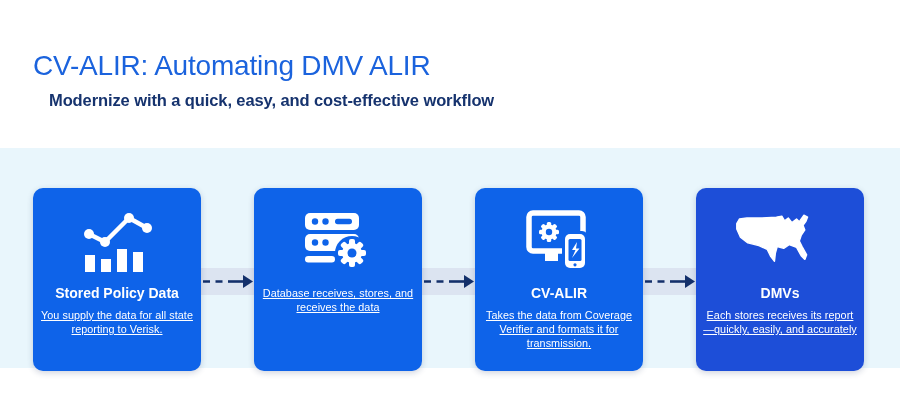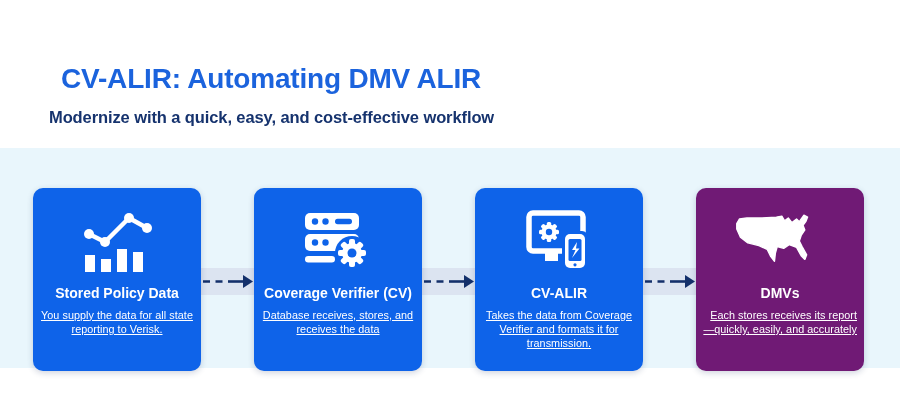--- a/index.html
+++ b/index.html
@@ -3,38 +3,38 @@
 <meta charset="utf-8">
 <style>
   html,body{margin:0;padding:0;}
   body{
     width:900px;height:410px;position:relative;overflow:hidden;
     background:#ffffff;
     font-family:"Liberation Sans", sans-serif;
   }
   .hero{position:absolute;left:33px;top:50px;}
   .hero h1{
-    margin:13px;font-size:28px;font-weight:bold;color:#1b63dd;letter-spacing:-0.2px;text-align:right;
+    margin:0;font-size:28px;font-weight:normal;color:#1b63dd;letter-spacing:-0.2px;
   }
   .hero h2{
     margin:9px 0 0 16px;font-size:16.5px;font-weight:bold;color:#16336e;letter-spacing:-0.1px;
   }
   .section{
     position:absolute;left:0;top:148px;width:900px;height:220px;
     background:#e9f6fc;
   }
   .flow{position:absolute;left:33px;top:40px;display:flex;align-items:flex-start;}
   .card{
     position:relative;z-index:2;
     width:168px;height:183px;border-radius:10px;background:#0e63e9;color:#ffffff;
     display:flex;flex-direction:column;align-items:center;box-sizing:border-box;
     padding:8px 7px;text-align:center;
     box-shadow:0 2px 6px rgba(20,40,90,0.20);
   }
-  .card.dark{background:#701a75;text-align:right;}
+  .card.dark{background:#1d4ed8;}
   .card .icon{height:78px;display:flex;align-items:center;justify-content:center;margin-top:6px;flex:none;}
   .card h3{font-size:14px;font-weight:bold;margin:5px 0 0 0;line-height:1.18;}
   .card p{font-size:10.8px;margin:6px 0 0 0;line-height:1.34;letter-spacing:0.05px;text-decoration:underline;}
   .connector{width:53px;height:183px;position:relative;z-index:1;}
   .band{
     position:absolute;left:-3px;right:-3px;top:80px;height:27px;background:#dce4f1;
     display:flex;align-items:center;justify-content:center;
   }
   .band svg{display:block;}
 </style>
@@ -92,21 +92,20 @@
           <g fill="#fff">
             <rect x="47" y="29" width="6" height="28" rx="2"></rect>
             <rect x="47" y="29" width="6" height="28" rx="2" transform="rotate(45 50 43)"></rect>
             <rect x="47" y="29" width="6" height="28" rx="2" transform="rotate(90 50 43)"></rect>
             <rect x="47" y="29" width="6" height="28" rx="2" transform="rotate(135 50 43)"></rect>
             <circle cx="50" cy="43" r="10"></circle>
           </g>
           <circle cx="50" cy="43" r="4.5" fill="#0e63e9"></circle>
         </svg>
       </div>
-      <h3>Coverage Verifier (CV)</h3>
       <p>Database receives, stores, and receives the data</p>
     </div>
 
     <div class="connector">
       <div class="band">
         <svg width="53" height="27" viewBox="0 0 53 27">
           <path d="M2,13.5 h22" stroke="#14306b" stroke-width="2.6" stroke-dasharray="7 5.5" fill="none"></path>
           <path d="M27,13.5 H43" stroke="#14306b" stroke-width="2.6" fill="none"></path>
           <polygon points="42,7 52,13.5 42,20" fill="#14306b"></polygon>
         </svg>

